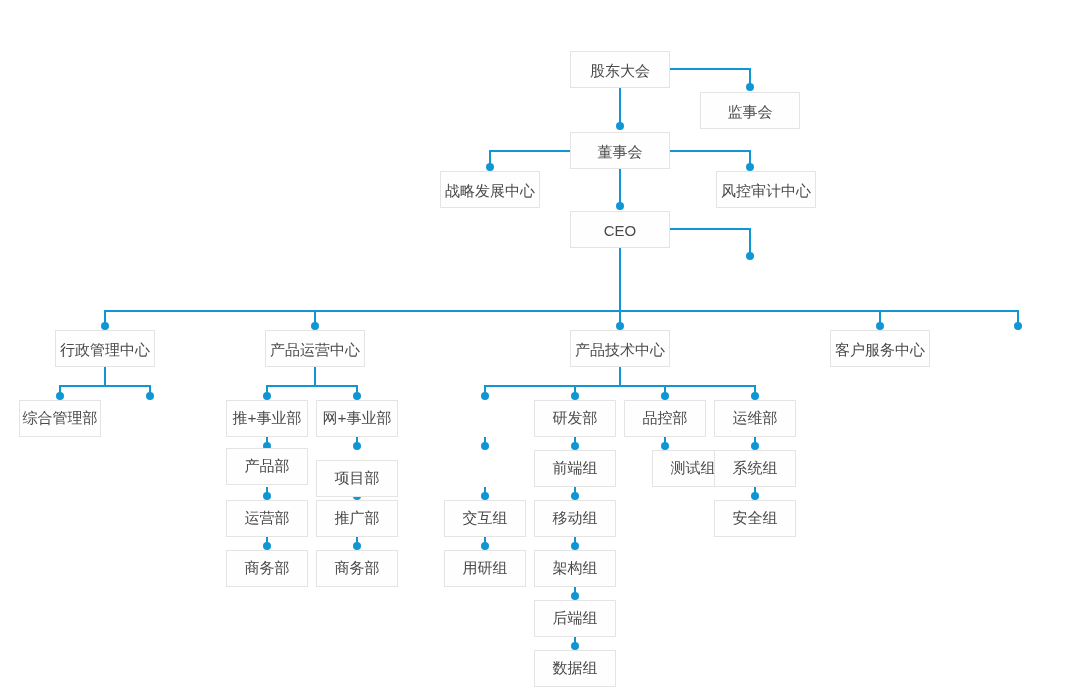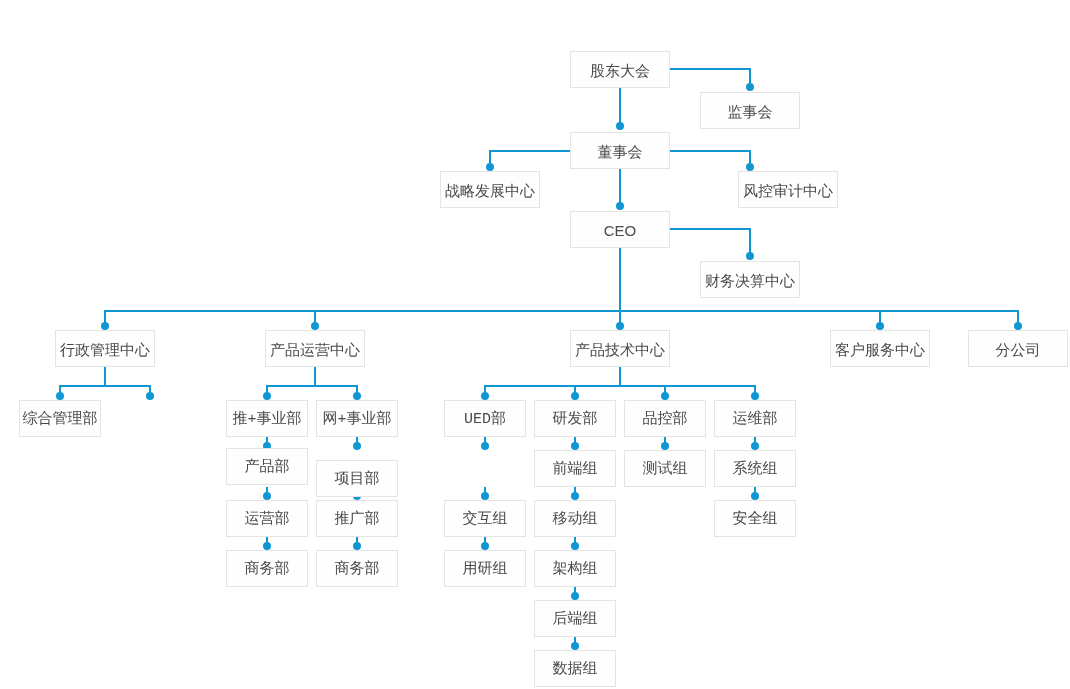--- a/index.html
+++ b/index.html
@@ -101,53 +101,50 @@
       <circle cx="665" cy="446" r="4"></circle>
       <circle cx="755" cy="446" r="4"></circle>
         <circle cx="755" cy="496" r="4"></circle>
     </g>
   </svg>
 
   <div class="node w100" style="left:570px;top:51px">股东大会</div>
   <div class="node w100" style="left:700px;top:92px">监事会</div>
   <div class="node w100" style="left:570px;top:132px">董事会</div>
   <div class="node w100" style="left:440px;top:171px">战略发展中心</div>
-  <div class="node w100" style="left:738px;top:171px">风控审计中心</div>
+  <div class="node w100" style="left:716px;top:171px">风控审计中心</div>
   <div class="node w100" style="left:570px;top:211px">CEO</div>
-  <div class="node w100" style="left:700px;top:261px">财务决算中心</div>
 
   <div class="node w100" style="left:55px;top:330px">行政管理中心</div>
   <div class="node w100" style="left:265px;top:330px">产品运营中心</div>
   <div class="node w100" style="left:570px;top:330px">产品技术中心</div>
   <div class="node w100" style="left:830px;top:330px">客户服务中心</div>
-  <div class="node w100" style="left:968px;top:330px">分公司</div>
 
   <div class="node w82" style="left:19px;top:400px">综合管理部</div>
 
   <div class="node w82" style="left:226px;top:400px">推+事业部</div>
   <div class="node w82" style="left:226px;top:448px">产品部</div>
   <div class="node w82" style="left:226px;top:500px">运营部</div>
   <div class="node w82" style="left:226px;top:550px">商务部</div>
 
   <div class="node w82" style="left:316px;top:400px">网+事业部</div>
   <div class="node w82" style="left:316px;top:460px">项目部</div>
   <div class="node w82" style="left:316px;top:500px">推广部</div>
   <div class="node w82" style="left:316px;top:550px">商务部</div>
 
-  <div class="node w82" style="left:444px;top:400px">UED部</div>
   <div class="node w82" style="left:444px;top:500px">交互组</div>
   <div class="node w82" style="left:444px;top:550px">用研组</div>
 
   <div class="node w82" style="left:534px;top:400px">研发部</div>
   <div class="node w82" style="left:534px;top:450px">前端组</div>
   <div class="node w82" style="left:534px;top:500px">移动组</div>
   <div class="node w82" style="left:534px;top:550px">架构组</div>
   <div class="node w82" style="left:534px;top:600px">后端组</div>
   <div class="node w82" style="left:534px;top:650px">数据组</div>
 
   <div class="node w82" style="left:624px;top:400px">品控部</div>
-  <div class="node w82" style="left:624px;top:450px">测试组</div>
+  <div class="node w82" style="left:652px;top:450px">测试组</div>
 
   <div class="node w82" style="left:714px;top:400px">运维部</div>
   <div class="node w82" style="left:714px;top:450px">系统组</div>
   <div class="node w82" style="left:714px;top:500px">安全组</div>
 
 </div>
 
 </body></html>

